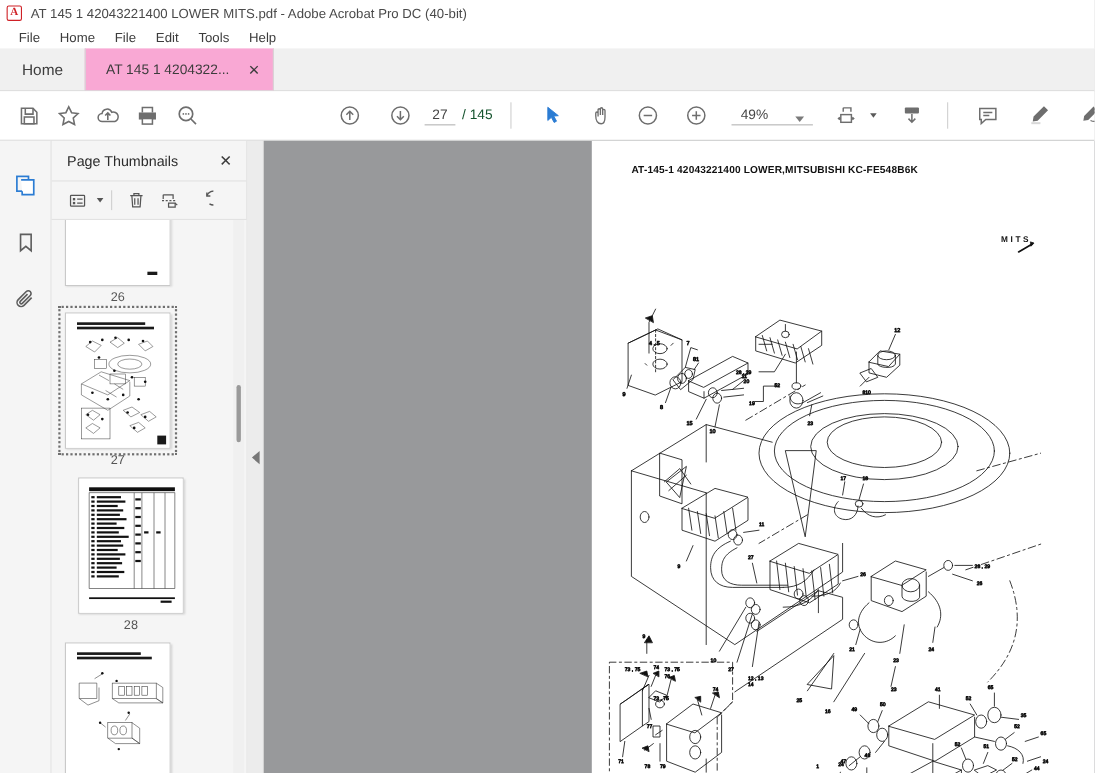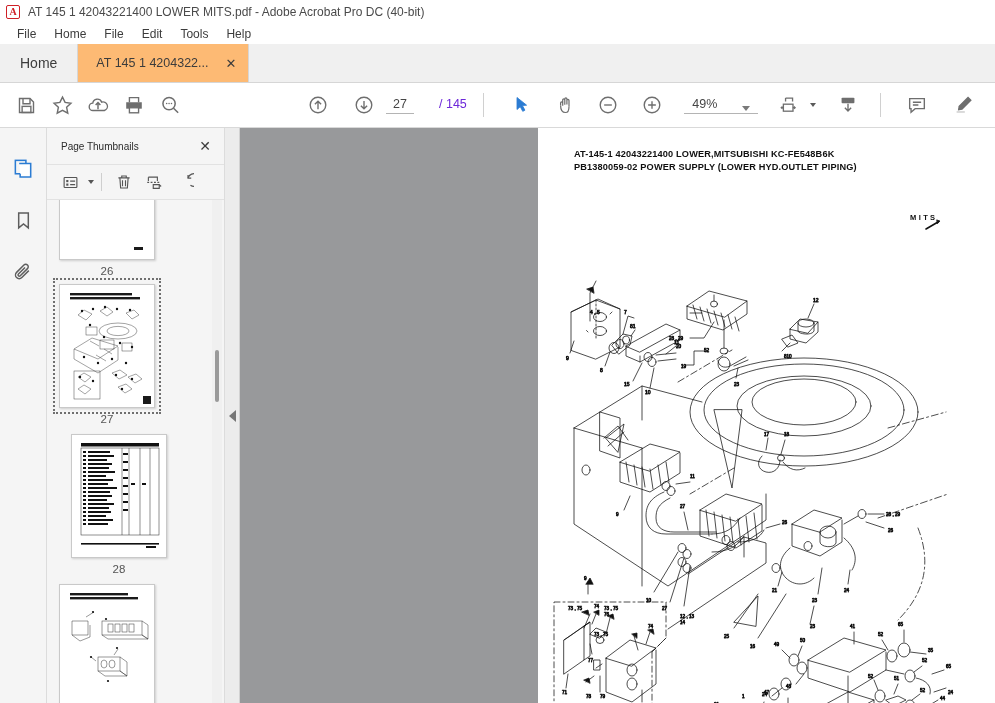--- a/index.html
+++ b/index.html
@@ -40,21 +40,21 @@
     background:#f0f0f0; display:flex; align-items:flex-end;
     border-bottom:1px solid #d6d6d6;
   }
   .tab {
     height:38px; display:flex; align-items:center; justify-content:center;
     font-size:13.5px; color:#3c3c3c; padding:0 22px; white-space:nowrap;
     background:#f0f0f0; cursor:default; position:relative;
   }
   .tab.home { padding:0 20px; font-size:14px; }
   .tab.doc {
-    background:#fdba74; border-left:1px solid #d6d6d6; border-right:1px solid #d6d6d6;
+    background:#f9a8d4; border-left:1px solid #d6d6d6; border-right:1px solid #d6d6d6;
     padding:0 14px 0 18px; font-size:12.5px; min-width:172px; justify-content:flex-start;
   }
   .tab.doc .tab-label { margin-right:16px; }
   .tab-close {
     font-size:13px; color:#3c3c3c; line-height:1; cursor:pointer;
     font-family:"Liberation Sans", sans-serif; position:absolute; right:12px; top:13px;
   }
   .tabstrip-filler { flex:1 1 auto; height:38px; background:#f0f0f0; }
 
   
@@ -70,21 +70,21 @@
   .tb-sep { width:1px; height:24px; background:#d0d0d0; margin:0 6px; flex:0 0 auto; }
   .tb-gap-lg { width:60px; flex:0 0 auto; }
   .page-num-box {
     display:flex; align-items:baseline; font-size:12.5px; color:#454545;
     margin-left:4px; flex:0 0 auto;
   }
   .page-cur {
     border-bottom:1px solid #b4b4b4; min-width:28px; text-align:center;
     padding:0 3px 2px 3px; color:#454545;
   }
-  .page-tot { margin-left:25px; color:#6d28d9; }
+  .page-tot { margin-left:6px; color:#14532d; }
   .zoom-box {
     display:flex; align-items:flex-end; margin-left:14px; flex:0 0 auto;
     border-bottom:1px solid #b4b4b4; padding-bottom:2px;
   }
   .zoom-val { font-size:12.5px; color:#454545; min-width:42px; text-align:center; }
   .caret-dn {
     width:0; height:0; border-left:4px solid transparent; border-right:4px solid transparent;
     border-top:5px solid #7a7a7a; margin-left:16px; margin-right:8px;
   }
   .caret-sm {
@@ -106,21 +106,21 @@
   
   .thumbpanel {
     position:absolute; left:47px; top:128px; width:178px; height:575px;
     background:#f5f5f5; border-right:1px solid #dcdcdc;
     display:flex; flex-direction:column;
   }
   .tp-header {
     height:36px; display:flex; align-items:center; justify-content:space-between;
     padding:0 10px 0 14px; flex:0 0 auto;
   }
-  .tp-title { font-size:10px; color:#2b2b2b; white-space:nowrap; }
+  .tp-title { font-size:13px; color:#2b2b2b; white-space:nowrap; }
   .tp-close { font-size:14px; color:#3c3c3c; cursor:pointer; line-height:1; padding:2px 3px; }
   .tp-toolbar {
     height:36px; display:flex; align-items:center; padding:0 8px;
     border-top:1px solid #e2e2e2; border-bottom:1px solid #e2e2e2; flex:0 0 auto;
   }
   .tp-tb-btn {
     width:30px; height:28px; display:flex; align-items:center; justify-content:center;
     cursor:pointer;
   }
   .tp-sep { width:1px; height:18px; background:#cfcfcf; margin:0 7px; }
@@ -575,21 +575,20 @@
 
   <div class="collapse-handle">
     <span class="collapse-arrow"></span>
   </div>
 
   <div class="docarea">
     <div class="page">
 
       <div class="doc-hdr">
         <div>AT-145-1 42043221400 LOWER,MITSUBISHI KC-FE548B6K</div>
-        <div>PB1380059-02 POWER SUPPLY (LOWER HYD.OUTLET PIPING)</div>
       </div>
 
       <div class="front-label">MITS</div>
 
       <svg class="diagram" viewBox="0 0 457 575">
         <g stroke="#111" stroke-width="0.75" fill="none" stroke-linejoin="round" stroke-linecap="round">
 
           <path d="M388 101l12-7" stroke-width="1.6"></path>
           <path d="M399 92l3 1-2.5 2.6z" fill="#111"></path>
 

